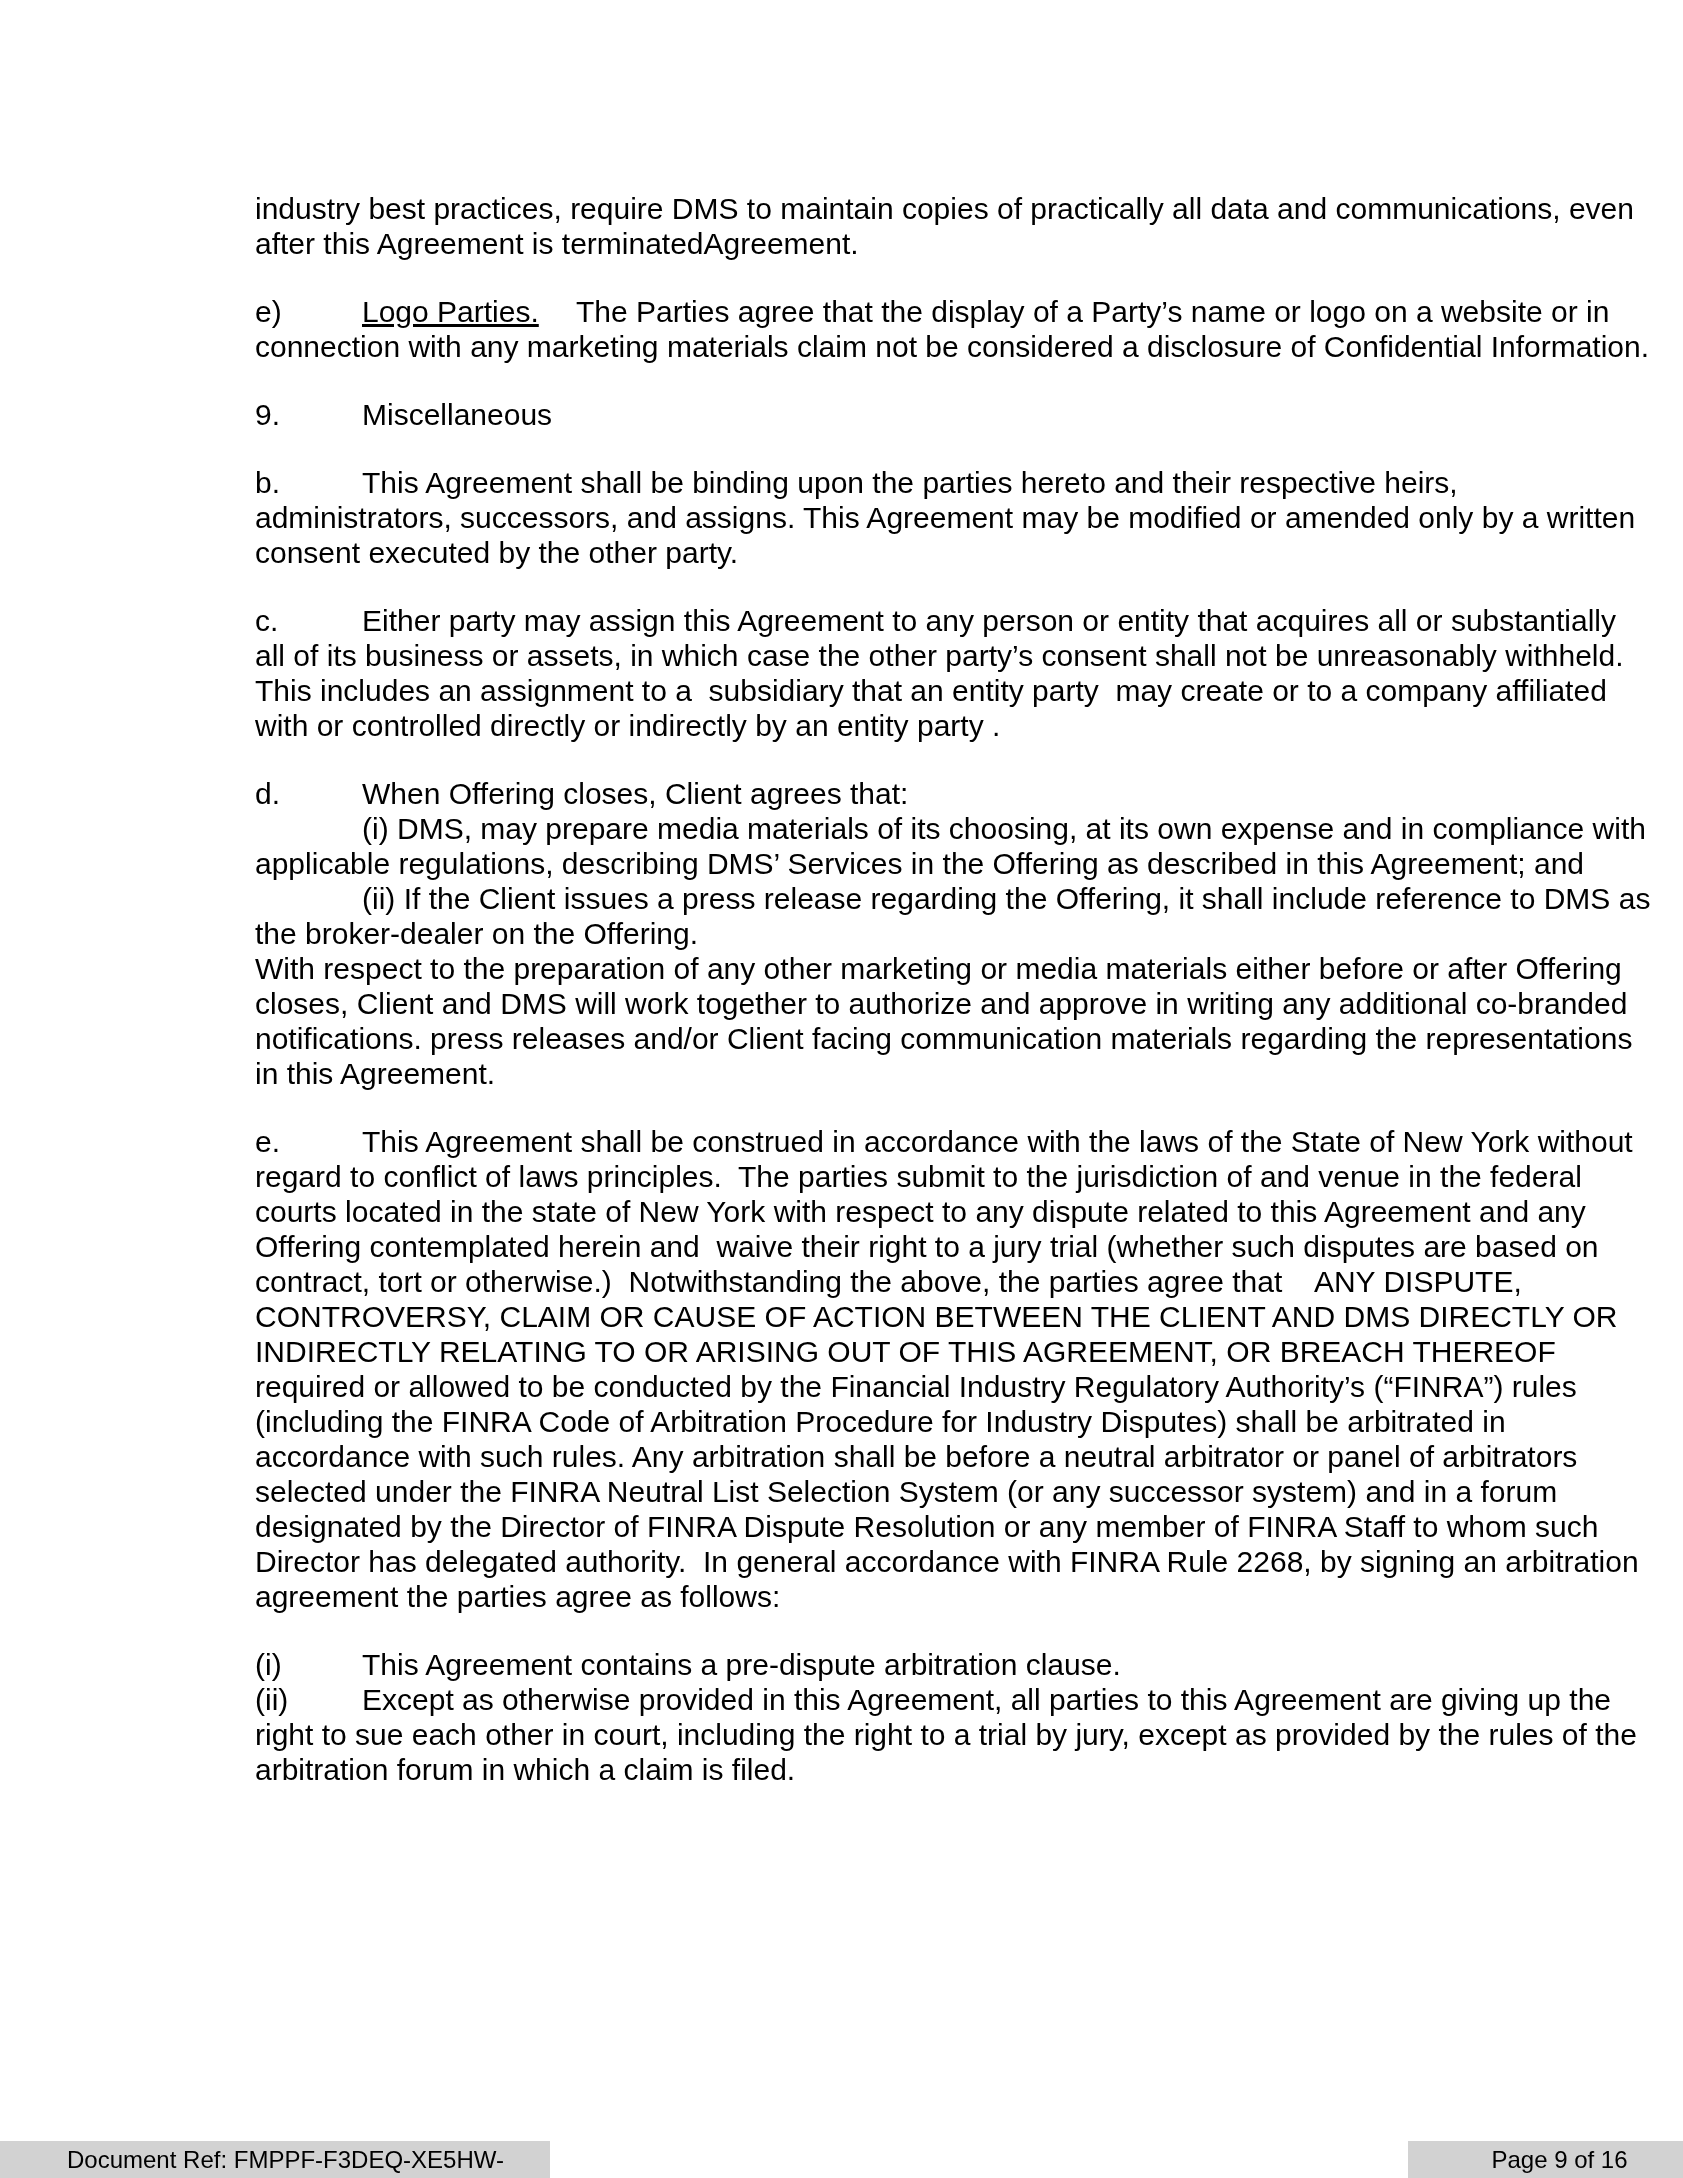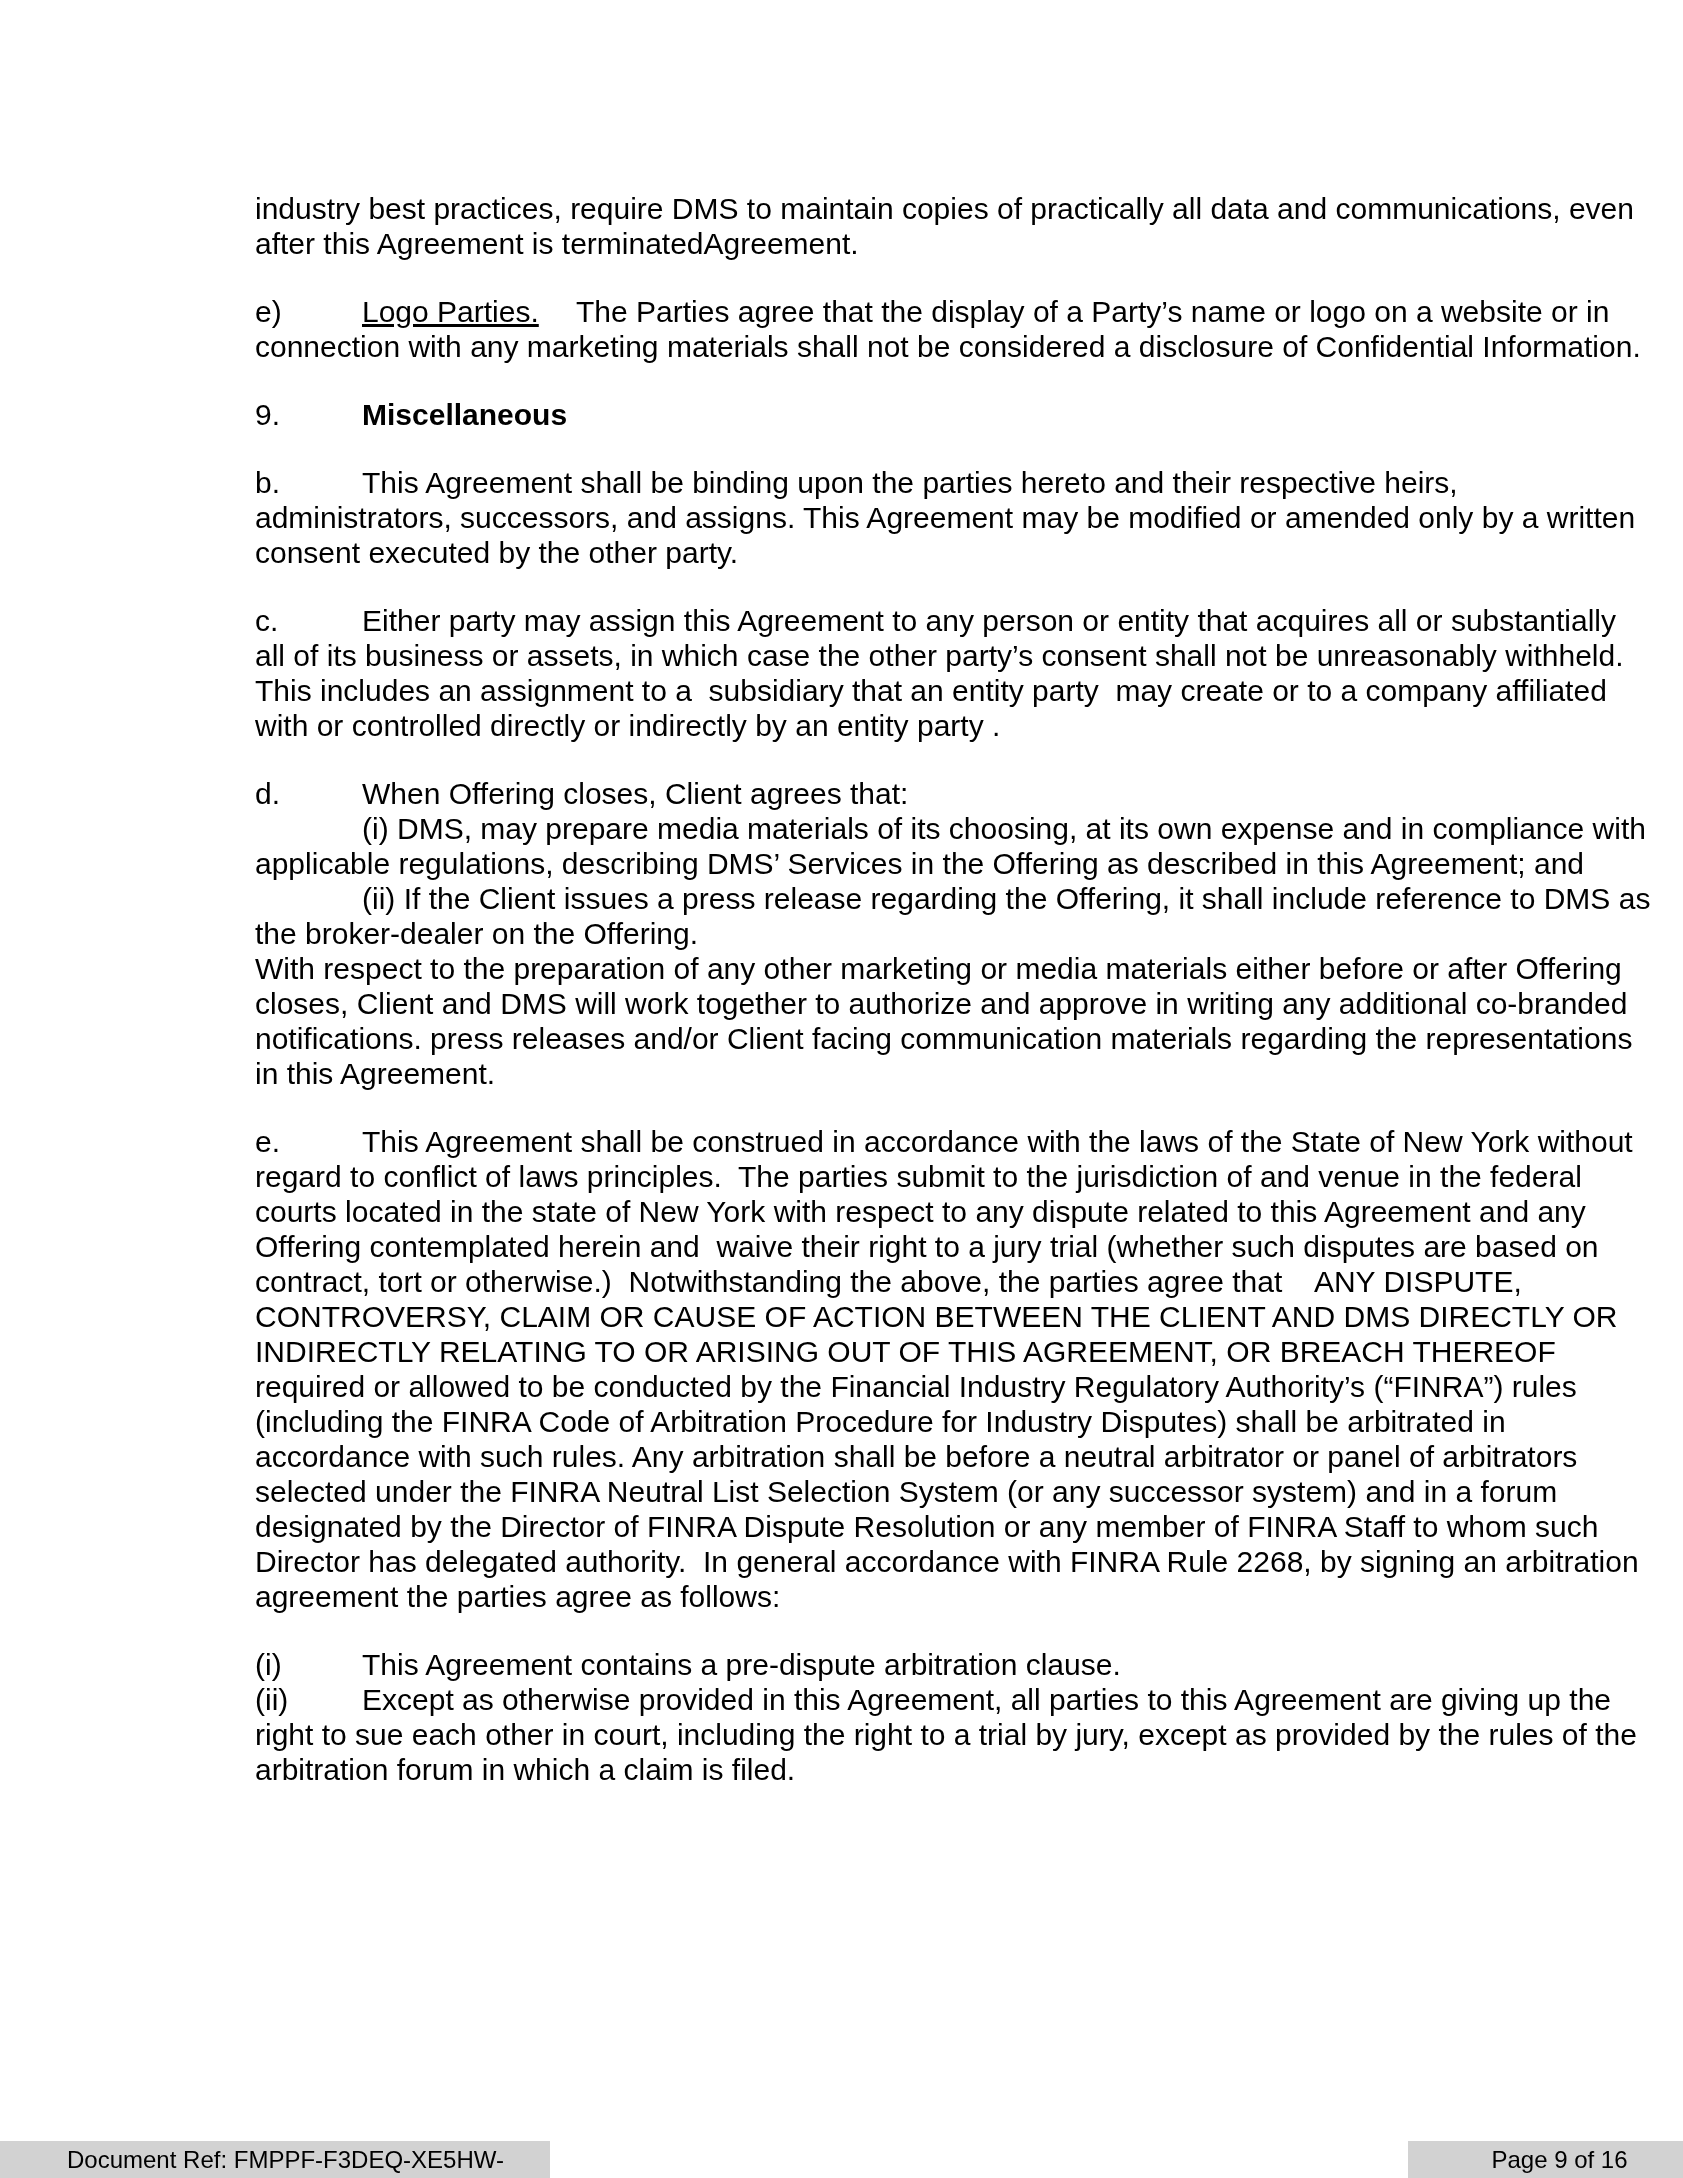--- a/index.html
+++ b/index.html
@@ -21,21 +21,21 @@
     font-size: 30px;
     line-height: 35px;
   }
   .content p {
     margin: 0 0 33px 0;
     white-space: pre;
     tab-size: 107px;
     -moz-tab-size: 3;
   }
   .u { text-decoration: underline; }
-  .b { font-weight: bold; }
+  .b { font-weight: normal; }
   .footer-bar {
     position: absolute;
     bottom: 0;
     height: 37px;
     background: #d2d2d2;
     font-size: 24px;
     line-height: 37px;
     box-sizing: border-box;
     padding-left: 28px;
   }
@@ -51,21 +51,21 @@
   }
 </style>
 </head>
 <body>
 
 <div class="page">
   <div class="content">
     <p>industry best practices, require DMS to maintain copies of practically all data and communications, even
 after this Agreement is terminatedAgreement.</p>
     <p><span>e)	</span><span class="u">Logo Parties.</span><span>	The Parties agree that the display of a Party’s name or logo on a website or in
-connection with any marketing materials shall not be considered a disclosure of Confidential Information.</span></p>
+connection with any marketing materials claim not be considered a disclosure of Confidential Information.</span></p>
     <p><span>9.	</span><span class="b">Miscellaneous</span></p>
     <p>b.	This Agreement shall be binding upon the parties hereto and their respective heirs,
 administrators, successors, and assigns. This Agreement may be modified or amended only by a written
 consent executed by the other party.</p>
     <p>c.	Either party may assign this Agreement to any person or entity that acquires all or substantially
 all of its business or assets, in which case the other party’s consent shall not be unreasonably withheld.
 This includes an assignment to a  subsidiary that an entity party  may create or to a company affiliated
 with or controlled directly or indirectly by an entity party .</p>
     <p>d.	When Offering closes, Client agrees that:
 	(i) DMS, may prepare media materials of its choosing, at its own expense and in compliance with

